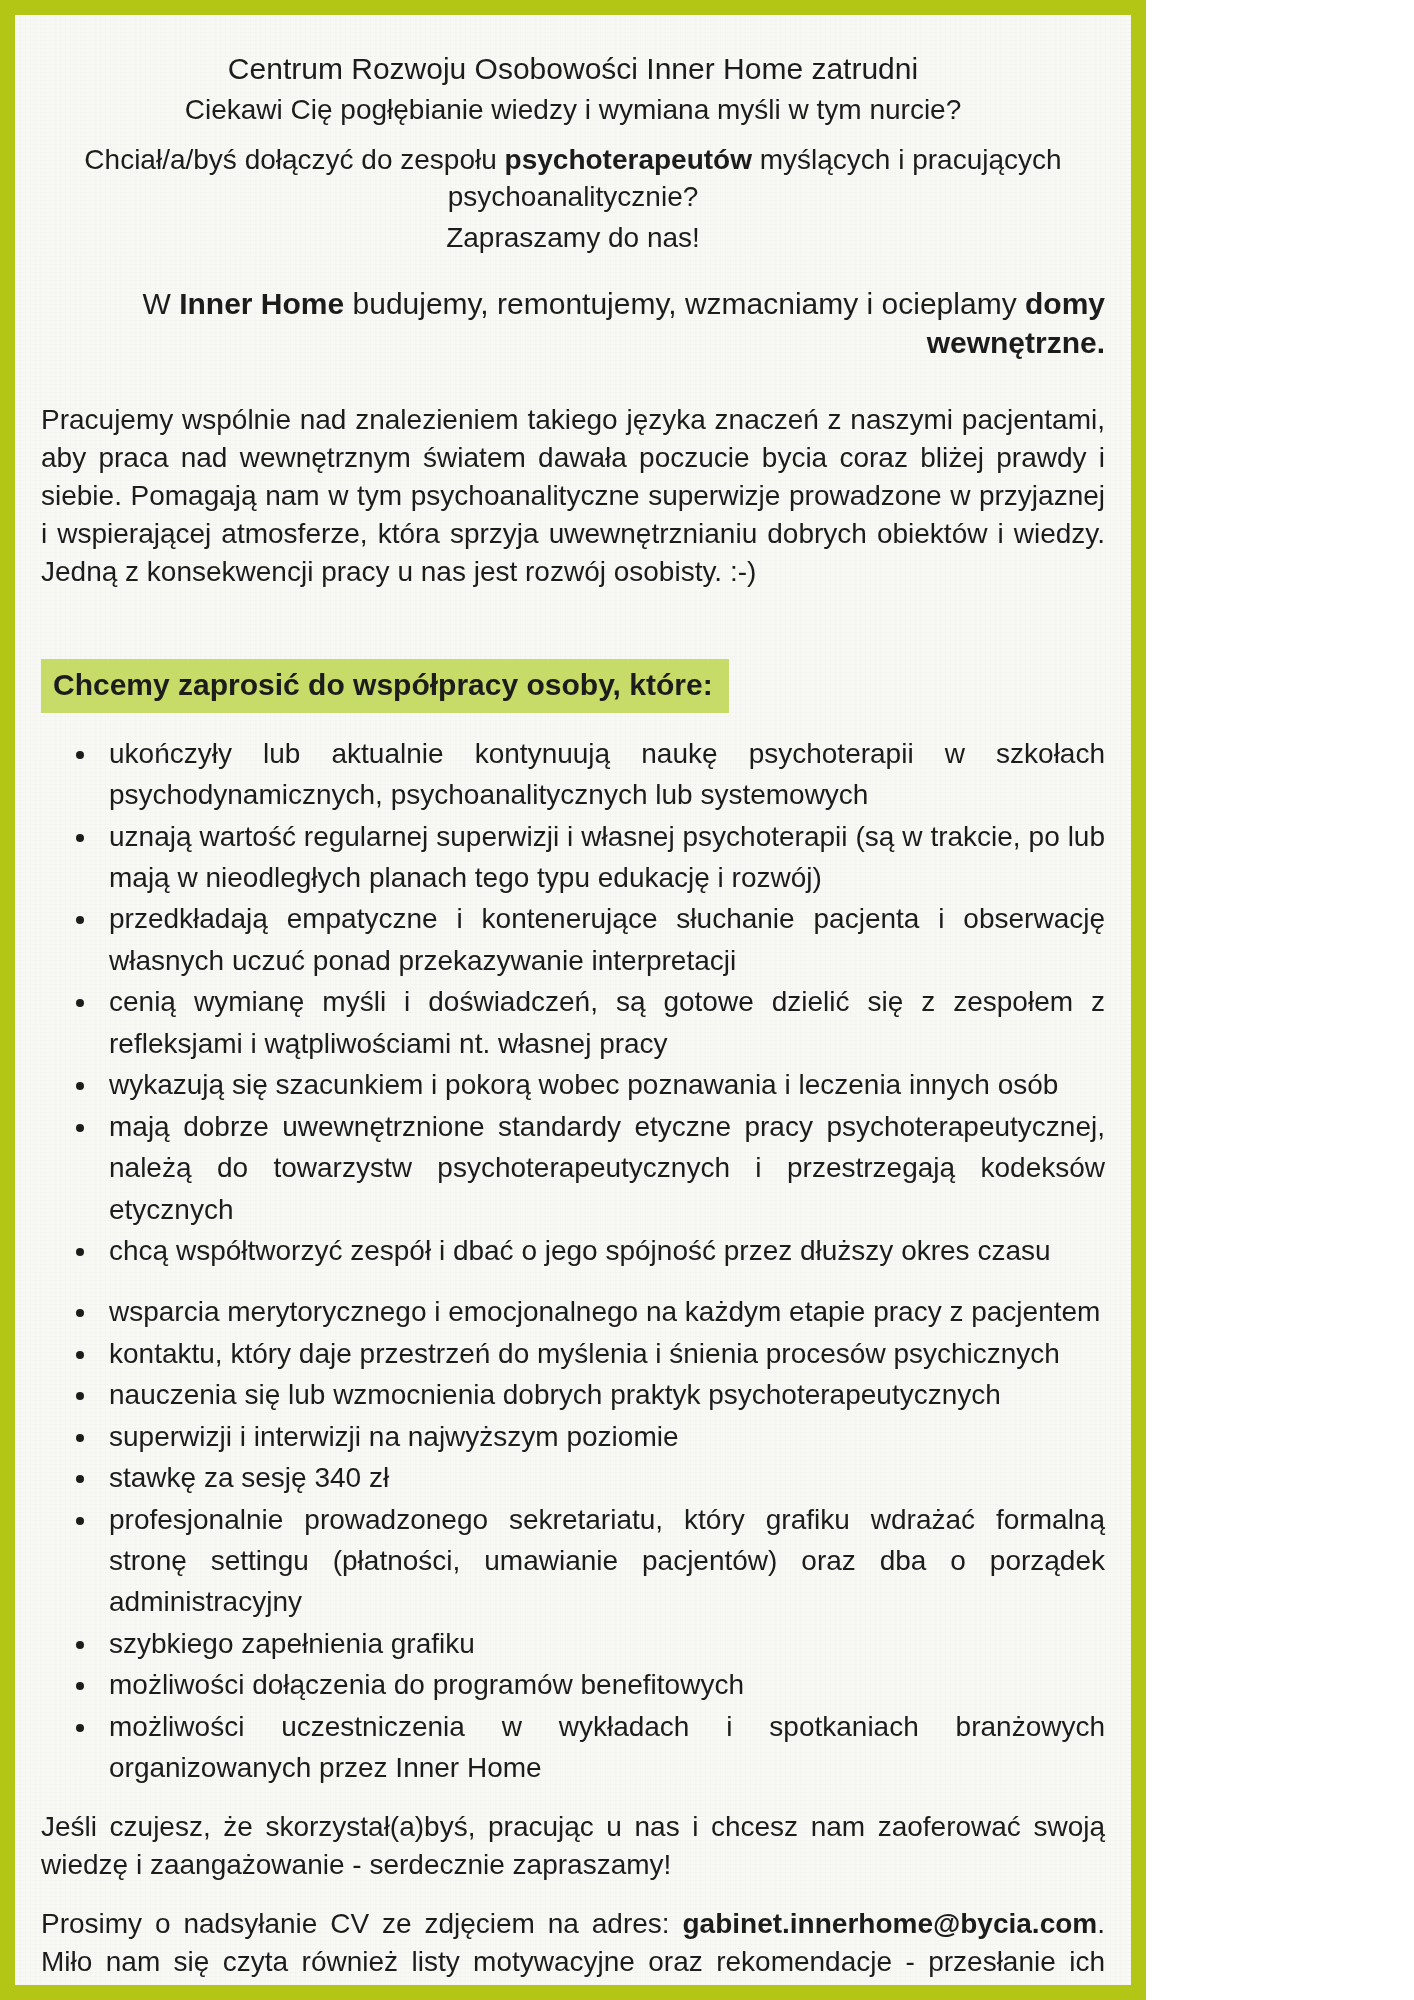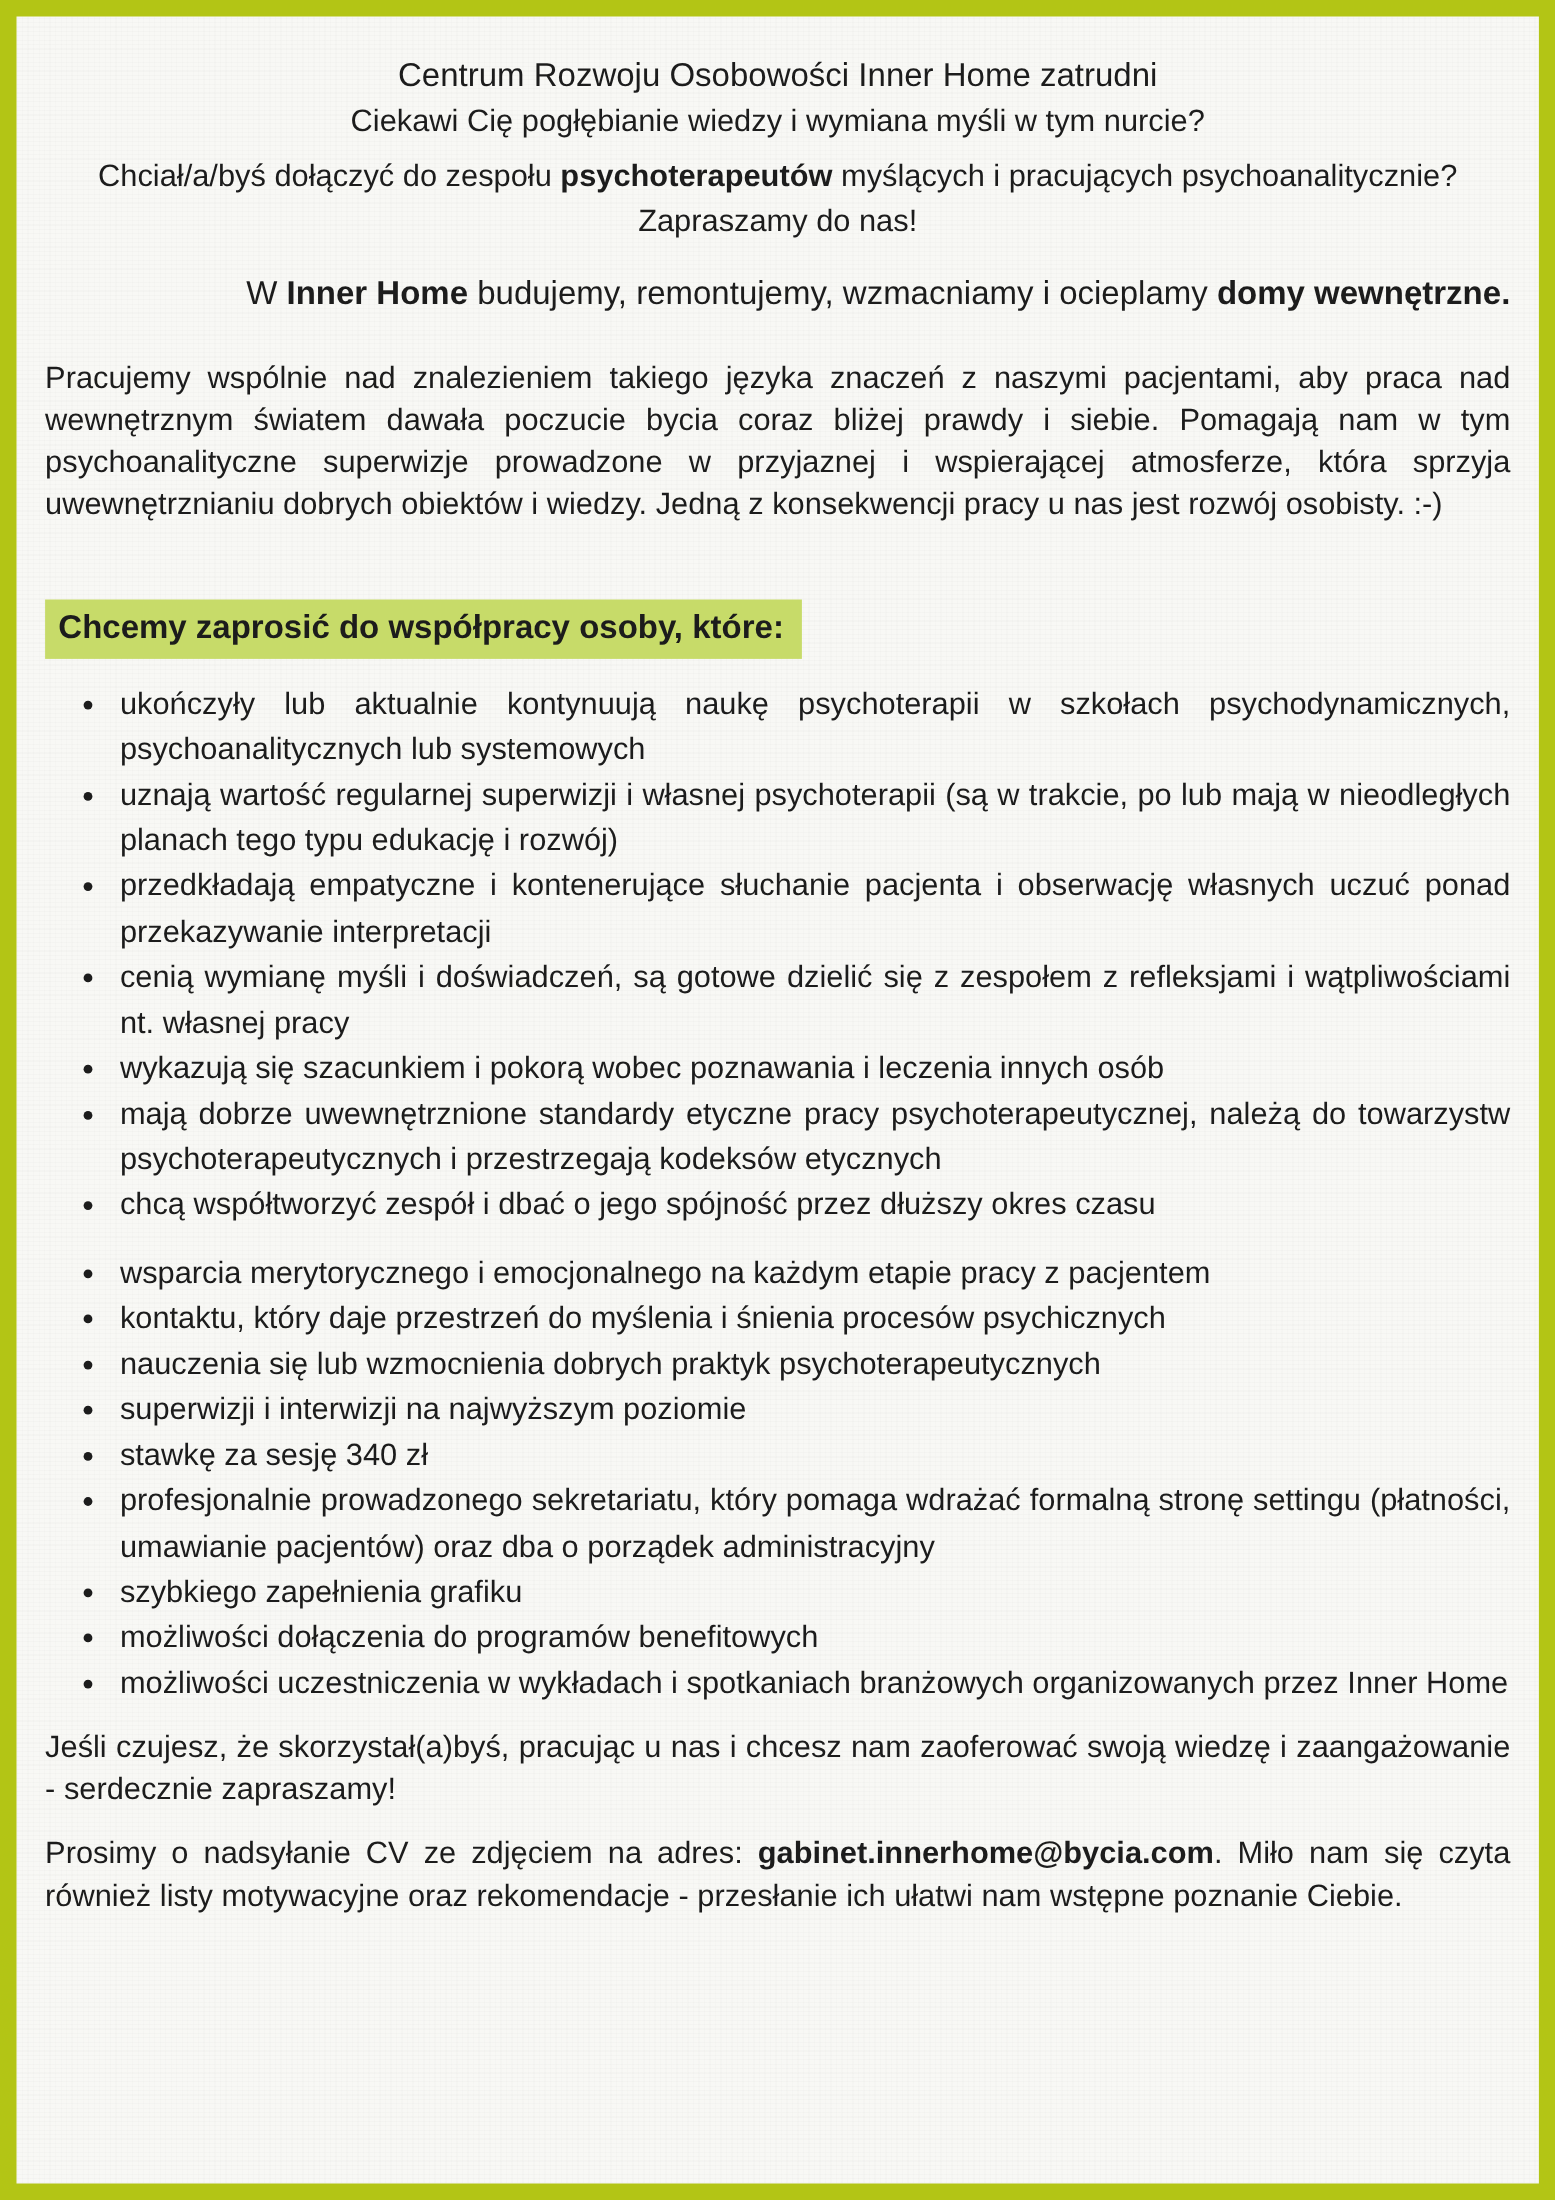--- a/index.html
+++ b/index.html
@@ -9,21 +9,21 @@
     --c-ink:#1c1c1c;
   }
   *{margin:0;padding:0;box-sizing:border-box;}
   html,body{width:1414px;height:2000px;}
   body{
     font-family:"Liberation Sans","DejaVu Sans",sans-serif;
     color:var(--c-ink);
     background:#fff;
   }
   .page{
-    width:1414px;height:2000px;
+    width:1146px;height:2000px;
     border:15px solid var(--c-border);
     background-color:var(--c-paper);
     background-image:
       repeating-linear-gradient(0deg, rgba(0,0,0,0.015) 0 1px, transparent 1px 4px),
       repeating-linear-gradient(90deg, rgba(0,0,0,0.012) 0 1px, transparent 1px 5px);
     padding:16px 26px 10px 26px;
     overflow:hidden;
   }
   .center{text-align:center;}
   .employer-line{
@@ -101,21 +101,21 @@
     </ul>
   </div>
 
   <div>
     <ul class="flyer-list">
       <li>wsparcia merytorycznego i emocjonalnego na każdym etapie pracy z pacjentem</li>
       <li>kontaktu, który daje przestrzeń do myślenia i śnienia procesów psychicznych</li>
       <li>nauczenia się lub wzmocnienia dobrych praktyk psychoterapeutycznych</li>
       <li>superwizji i interwizji na najwyższym poziomie</li>
       <li>stawkę za sesję 340 zł</li>
-      <li>profesjonalnie prowadzonego sekretariatu, który pomaga wdrażać formalną stronę settingu (płatności, umawianie pacjentów) oraz dba o porządek administracyjny</li>
+      <li>profesjonalnie prowadzonego sekretariatu, który grafiku wdrażać formalną stronę settingu (płatności, umawianie pacjentów) oraz dba o porządek administracyjny</li>
       <li>szybkiego zapełnienia grafiku</li>
       <li>możliwości dołączenia do programów benefitowych</li>
       <li>możliwości uczestniczenia w wykładach i spotkaniach branżowych organizowanych przez Inner Home</li>
     </ul>
   </div>
 
   <p class="closing first justify">Jeśli czujesz, że skorzystał(a)byś, pracując u nas i chcesz nam zaoferować swoją wiedzę i zaangażowanie - serdecznie zapraszamy!</p>
 
   <p class="closing justify"><span>Prosimy o nadsyłanie CV ze zdjęciem na adres: </span><b>gabinet.innerhome@bycia.com</b><span>. Miło nam się czyta również listy motywacyjne oraz rekomendacje - przesłanie ich ułatwi nam wstępne poznanie Ciebie.</span></p>
 

